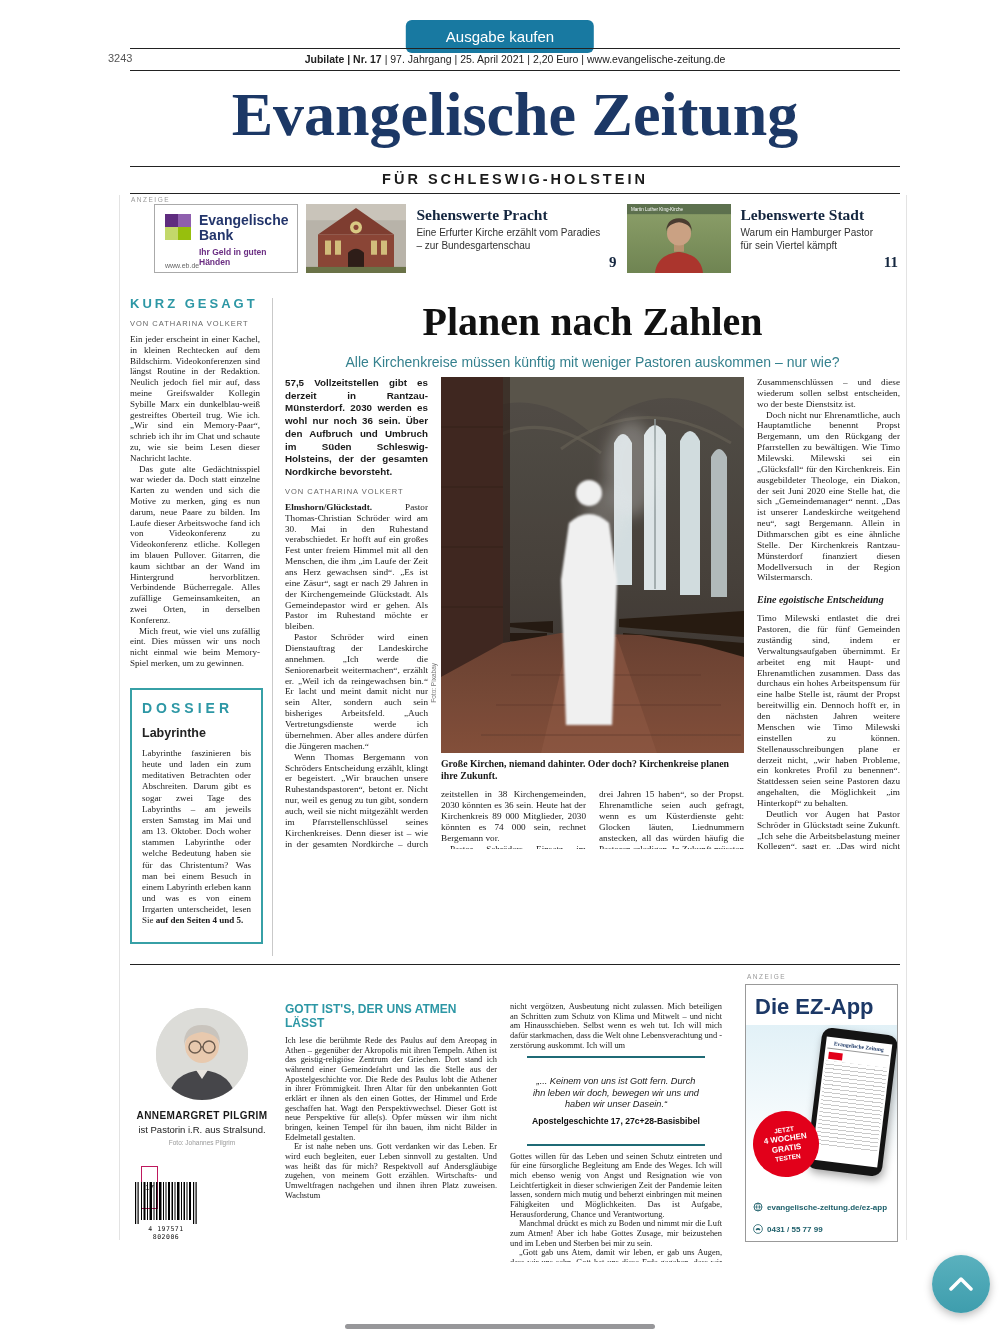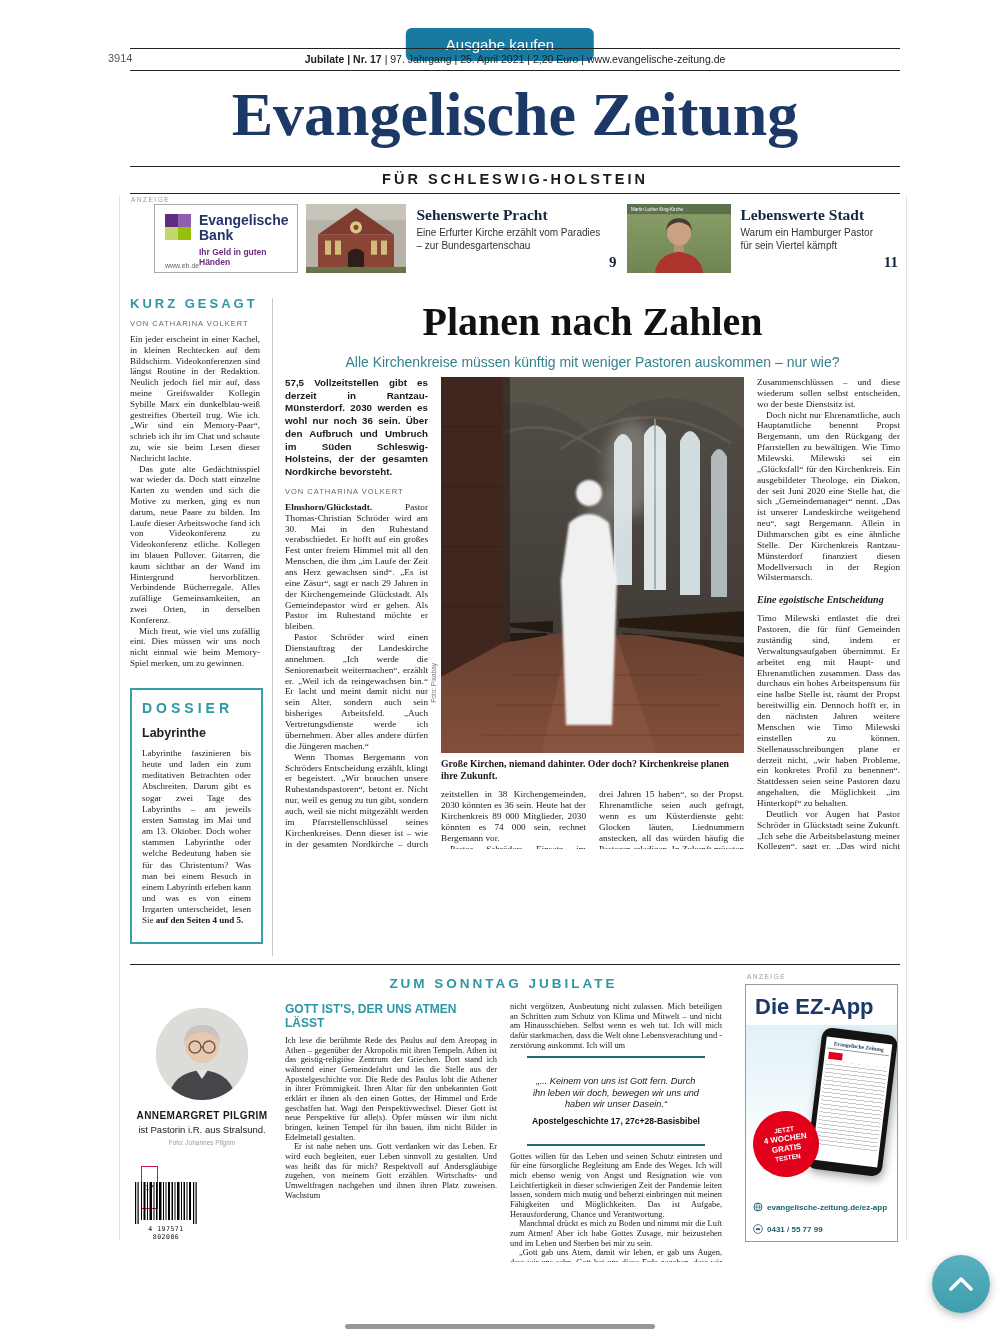--- a/index.html
+++ b/index.html
@@ -1,21 +1,21 @@
 <!DOCTYPE html>
 <html lang="de"><head>
 <meta charset="utf-8">
 <style>
   * { box-sizing: border-box; margin: 0; padding: 0; }
   html,body { background:#fff; }
   body { width:1000px; height:1334px; position:relative; font-family:"Liberation Serif", serif; color:#1a1a1a; }
   .screen { position:absolute; inset:0; width:1000px; height:1334px; overflow:hidden; background:#fff; }
 
   
-  .buy-btn { position:absolute; top:28px; left:50%; transform:translateX(-50%);
+  .buy-btn { position:absolute; top:20px; left:50%; transform:translateX(-50%);
     background:#1879a1; color:#fff; border:none; border-radius:6px; padding:8px 40px;
     font:15px "Liberation Sans", sans-serif; cursor:pointer; }
   .page-code { position:absolute; top:52px; left:108px; font:11px "Liberation Sans", sans-serif; color:#555; }
   .edge { position:absolute; top:195px; height:1045px; width:1px; background:#e3e3e3; }
   .edge-left { left:119px; } .edge-right { left:906px; }
   .home-indicator { position:absolute; top:1324px; left:345px; width:310px; height:5px; border-radius:3px; background:#97979a; }
   .scroll-top { position:absolute; left:932px; top:1255px; width:58px; height:58px; border-radius:50%;
     background:linear-gradient(180deg,#5ab1be,#3e9dad); border:none; box-shadow:0 3px 9px rgba(0,0,0,.28);
     display:flex; align-items:center; justify-content:center; cursor:pointer; }
 
@@ -126,21 +126,21 @@
   .barcode { position:absolute; left:133px; top:1182px; width:66px; text-align:center; }
   .barcode svg { display:block; }
   .barcode-digits { font:6.5px "DejaVu Sans Mono", monospace; letter-spacing:.5px; margin-top:1px; color:#111; }
 </style>
 </head>
 <body>
 
 <div class="screen">
 
   <button class="buy-btn">Ausgabe kaufen</button>
-  <div class="page-code">3914</div>
+  <div class="page-code">3243</div>
   <div class="edge edge-left"></div>
   <div class="edge edge-right"></div>
 
   <div class="dateline">
     <span class="dl-bold">Jubilate | Nr. 17</span><span> | 97. Jahrgang | 25. April 2021 | 2,20 Euro | www.evangelische-zeitung.de</span>
   </div>
   <h1 class="masthead">Evangelische Zeitung</h1>
   <div class="rule rule-a"></div>
   <div class="masthead-sub">FÜR SCHLESWIG-HOLSTEIN</div>
   <div class="rule rule-b"></div>
@@ -313,21 +313,20 @@
         <p class="body-p">Zusammenschlüssen – und diese wiederum sollen selbst entscheiden, wo der beste Dienstsitz ist.</p>
         <p class="body-p indent">Doch nicht nur Ehrenamtliche, auch Hauptamtliche benennt Propst Bergemann, um den Rückgang der Pfarrstellen zu bewältigen. Wie Timo Milewski. Milewski sei ein „Glücksfall“ für den Kirchenkreis. Ein ausgebildeter Theologe, ein Diakon, der seit Juni 2020 eine Stelle hat, die sich „Gemeindemanager“ nennt. „Das ist unserer Landeskirche weitgehend neu“, sagt Bergemann. Allein in Dithmarschen gibt es eine ähnliche Stelle. Der Kirchenkreis Rantzau-Münsterdorf finanziert diesen Modellversuch in der Region Wilstermarsch.</p>
         <h3 class="crosshead">Eine egoistische Entscheidung</h3>
         <p class="body-p">Timo Milewski entlastet die drei Pastoren, die für fünf Gemeinden zuständig sind, indem er Verwaltungsaufgaben übernimmt. Er arbeitet eng mit Haupt- und Ehrenamtlichen zusammen. Dass das durchaus ein hohes Arbeitspensum für eine halbe Stelle ist, räumt der Propst bereitwillig ein. Dennoch hofft er, in den nächsten Jahren weitere Menschen wie Timo Milewski einstellen zu können. Stellenausschreibungen plane er derzeit nicht, „wir haben Probleme, ein konkretes Profil zu benennen“. Stattdessen seien seine Pastoren dazu angehalten, die Möglichkeit „im Hinterkopf“ zu behalten.</p>
         <p class="body-p indent">Deutlich vor Augen hat Pastor Schröder in Glückstadt seine Zukunft. „Ich sehe die Arbeitsbelastung meiner Kollegen“, sagt er. „Das wird nicht weniger werden, sondern mehr. Daher denke ich, dass ich noch nützlich machen kann.“ Ein bisschen egoistisch sei seine Entscheidung weiterzuarbeiten, meint er und lacht. „Man bleibt dadurch vielleicht ein bisschen länger jung.“</p>
       </div>
     </div>
   </section>
 
   <div class="rule sunday-rule"></div>
-  <h2 class="sunday-label">ZUM SONNTAG JUBILATE</h2>
 
   <div class="author">
     <div class="author-photo">
       <svg viewBox="0 0 92 92">
         <rect width="92" height="92" fill="#dcdcd8"></rect>
         <path d="M12,92 Q16,64 46,62 Q76,64 80,92 Z" fill="#46464a"></path>
         <path d="M40,62 L46,71 L52,62 Z" fill="#e8e4de"></path>
         <circle cx="46" cy="38" r="17" fill="#e8c9ae"></circle>
         <path d="M28,38 Q27,17 46,17 Q65,17 64,38 Q63,26 46,24 Q29,26 28,38 Z" fill="#c9c4bd"></path>
         <circle cx="39" cy="39" r="6" fill="none" stroke="#6b5b4e" stroke-width="1.4"></circle>

